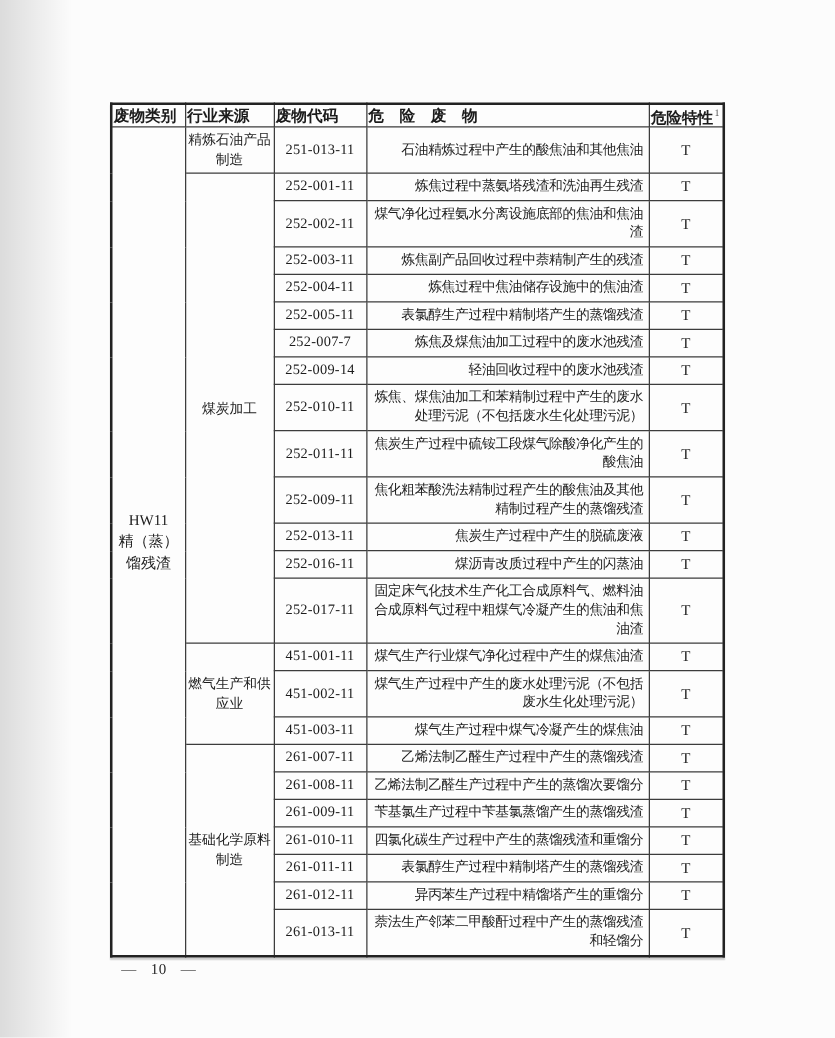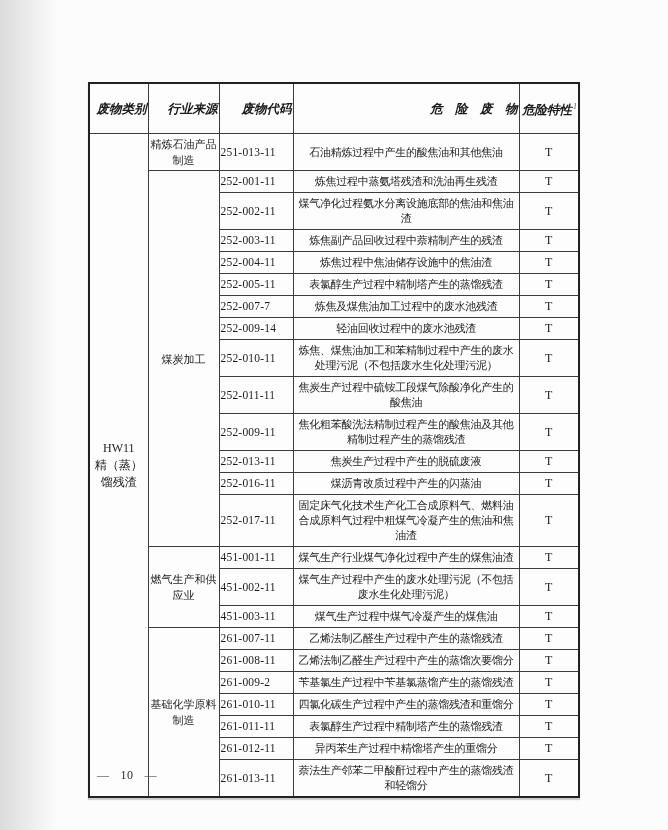--- a/index.html
+++ b/index.html
@@ -24,24 +24,23 @@
     background: #fdfdfd;
   }
   .waste-table th, .waste-table td {
     border: 1px solid #3c3c3c;
     vertical-align: middle;
   }
   .waste-table thead th {
     font-weight: bold;
     font-size: 12.5px;
     line-height: 14px;
-    padding: 16px 1px;
-    text-align: right;
+    padding: 0 1px;
+    text-align: left;
     white-space: nowrap;
-    font-style: italic;
   }
   .waste-table thead th sup {
     font-size: 8px; color: #555; font-weight: normal;
     vertical-align: super; margin-left: 1px;
   }
   .waste-table td {
     font-size: 12px;
     line-height: 15px;
     padding: 3px 4px;
   }
@@ -52,27 +51,28 @@
     padding: 2px 1px;
   }
   td.industry-cell {
     text-align: center;
     font-size: 11px;
     letter-spacing: 0;
     line-height: 16px;
     padding: 2px 2px;
   }
   td.code-cell {
+    text-align: center;
     font-size: 11.5px;
     letter-spacing: 0.2px;
     white-space: nowrap;
     padding: 3px 1px;
   }
   td.waste-cell {
-    text-align: center;
+    text-align: right;
     font-size: 11px;
     letter-spacing: -0.25px;
     line-height: 15px;
     padding: 3px 4px;
     word-break: break-all;
   }
   td.hazard-cell {
     text-align: center;
     font-size: 12px;
   }
@@ -205,21 +205,21 @@
         <td class="code-cell">261-007-11</td>
         <td class="waste-cell">乙烯法制乙醛生产过程中产生的蒸馏残渣</td>
         <td class="hazard-cell">T</td>
       </tr>
       <tr>
         <td class="code-cell">261-008-11</td>
         <td class="waste-cell">乙烯法制乙醛生产过程中产生的蒸馏次要馏分</td>
         <td class="hazard-cell">T</td>
       </tr>
       <tr>
-        <td class="code-cell">261-009-2</td>
+        <td class="code-cell">261-009-11</td>
         <td class="waste-cell">苄基氯生产过程中苄基氯蒸馏产生的蒸馏残渣</td>
         <td class="hazard-cell">T</td>
       </tr>
       <tr>
         <td class="code-cell">261-010-11</td>
         <td class="waste-cell">四氯化碳生产过程中产生的蒸馏残渣和重馏分</td>
         <td class="hazard-cell">T</td>
       </tr>
       <tr>
         <td class="code-cell">261-011-11</td>

